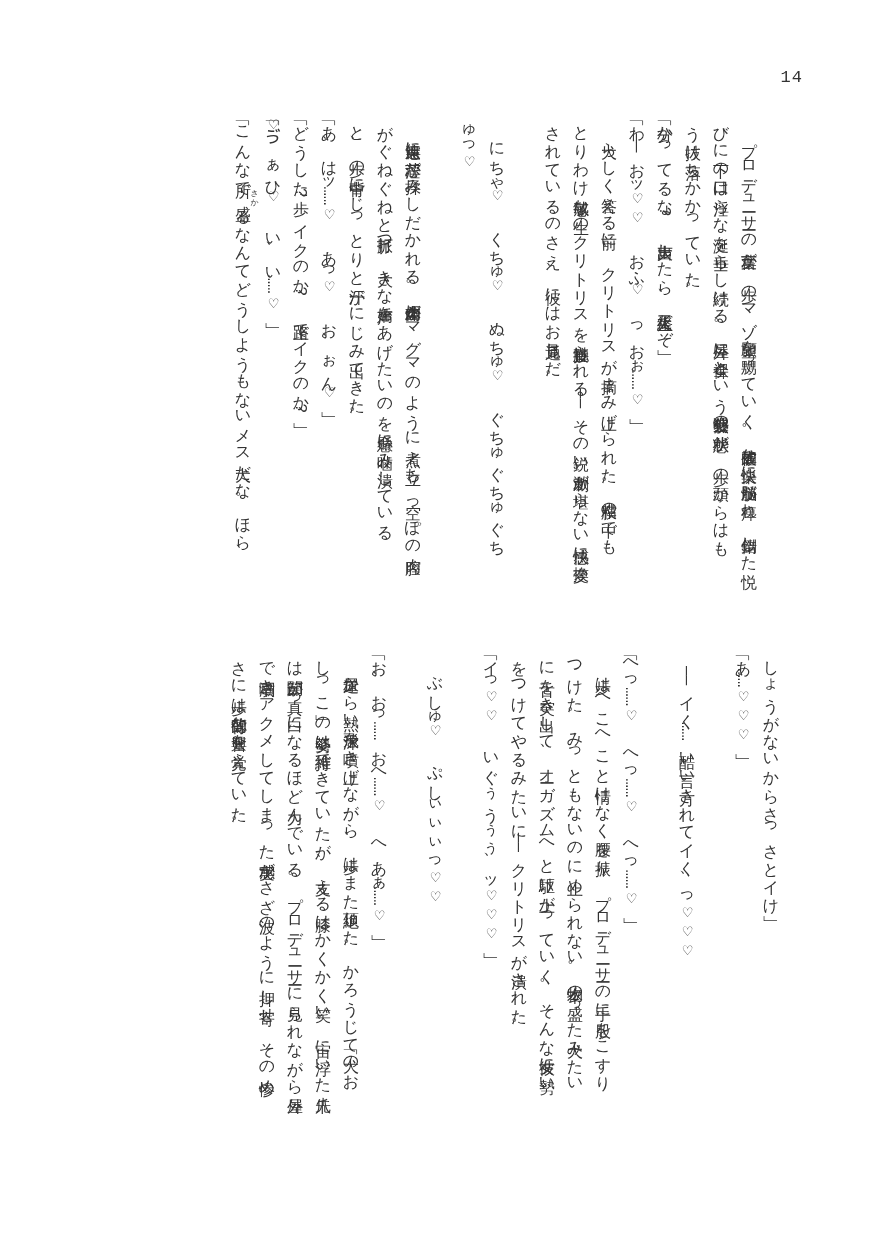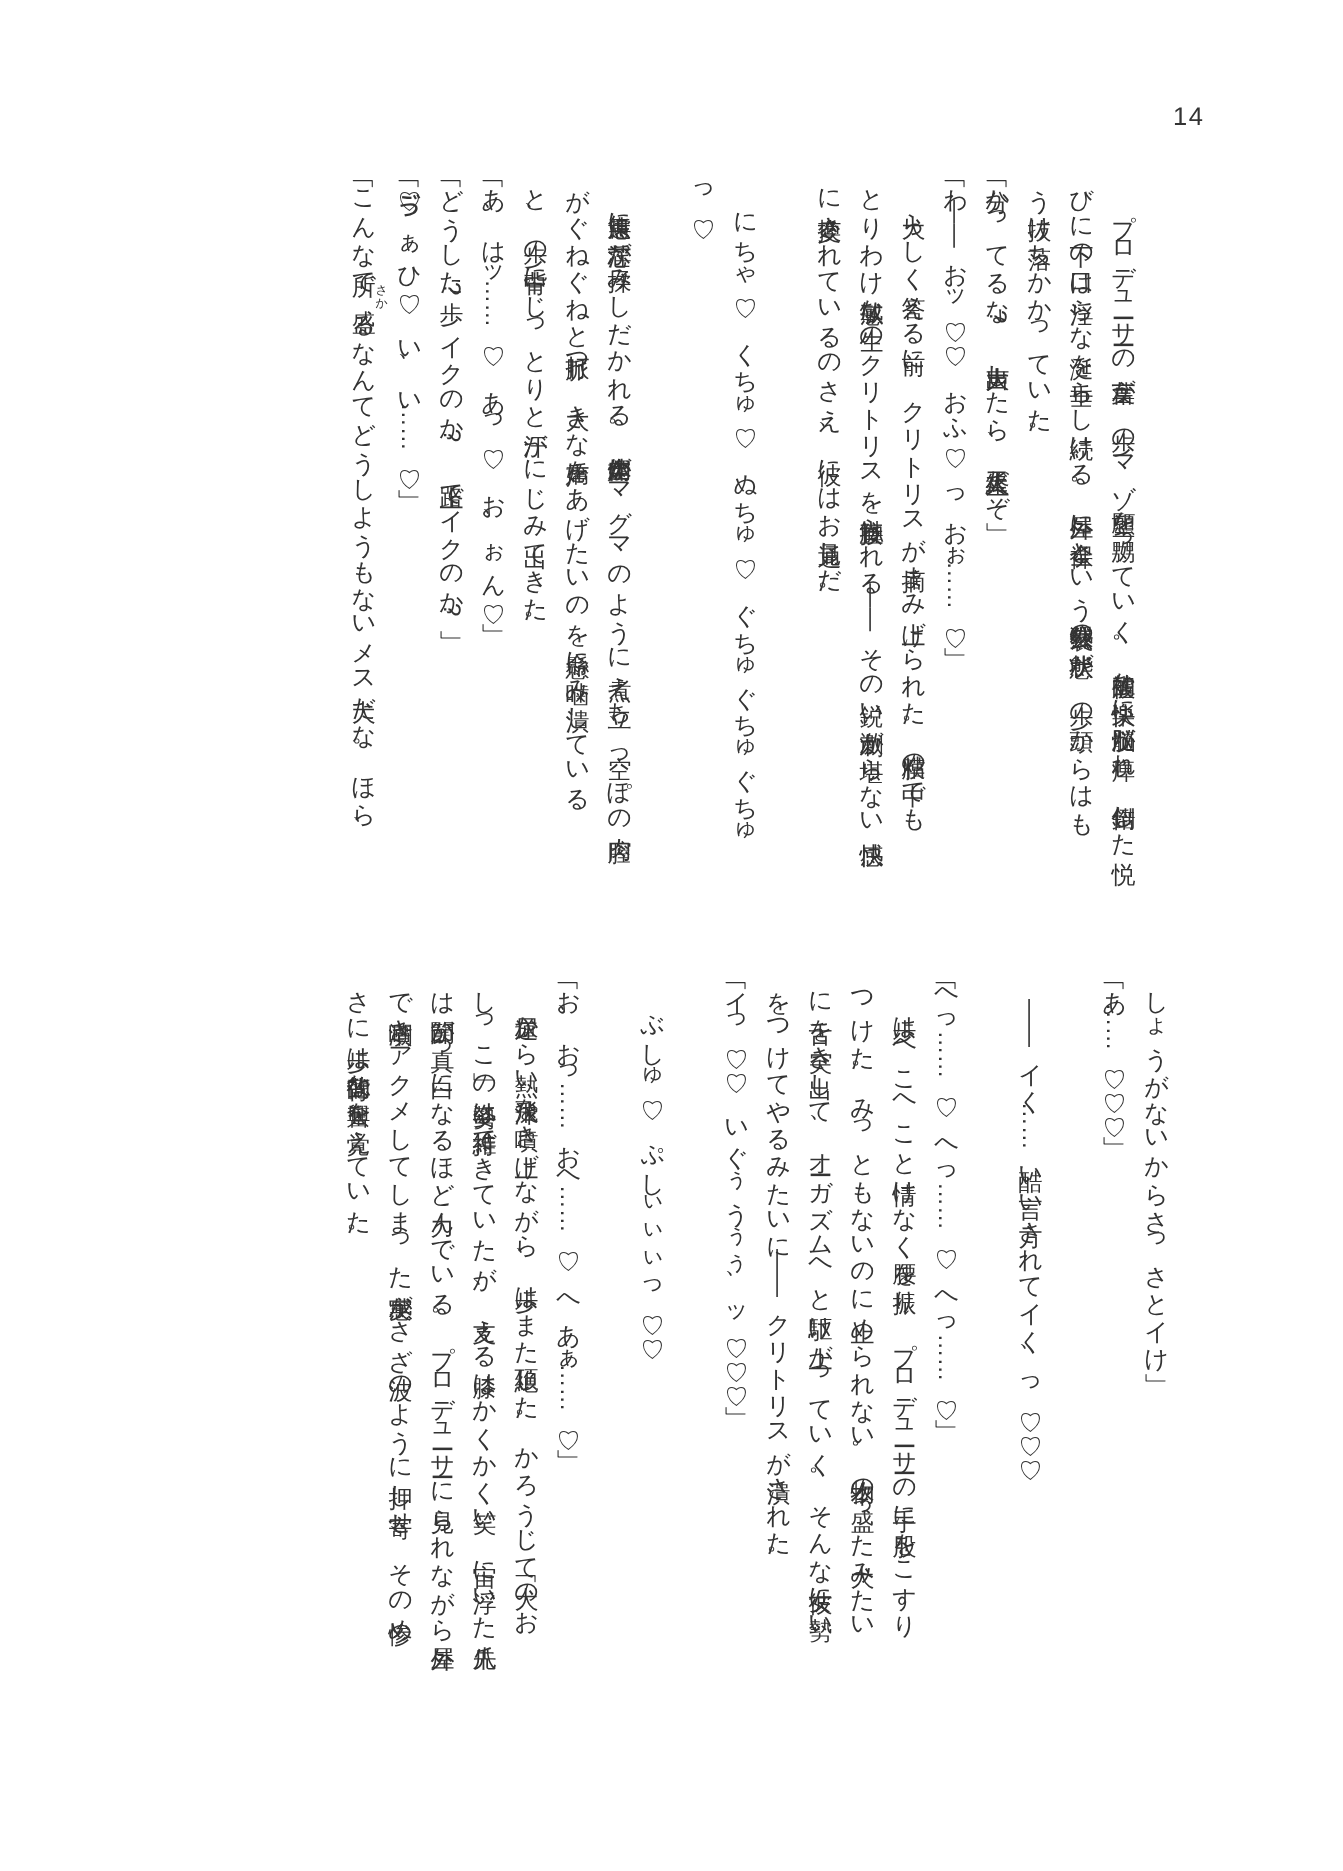--- a/index.html
+++ b/index.html
@@ -8,21 +8,21 @@
     width: 895px;
     height: 1247px;
     background: #ffffff;
     overflow: hidden;
   }
   .page {
     position: relative;
     width: 895px;
     height: 1247px;
     background: #ffffff;
-    font-family: Liberation Sans, sans-serif;
+    font-family: Liberation Mono, monospace;
     color: #333333;
   }
   .page-number {
     position: absolute;
     top: 68px;
     right: 92px;
     font-size: 17px;
     letter-spacing: 1px;
     color: #333333;
   }

